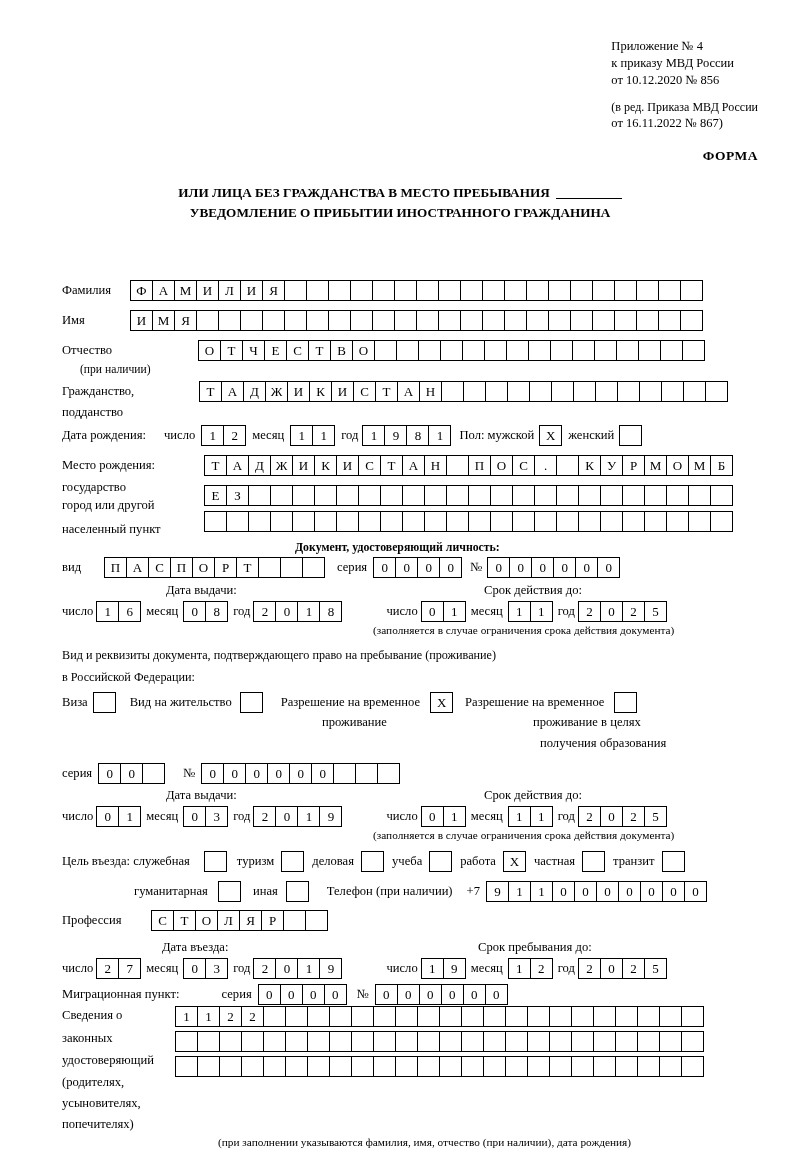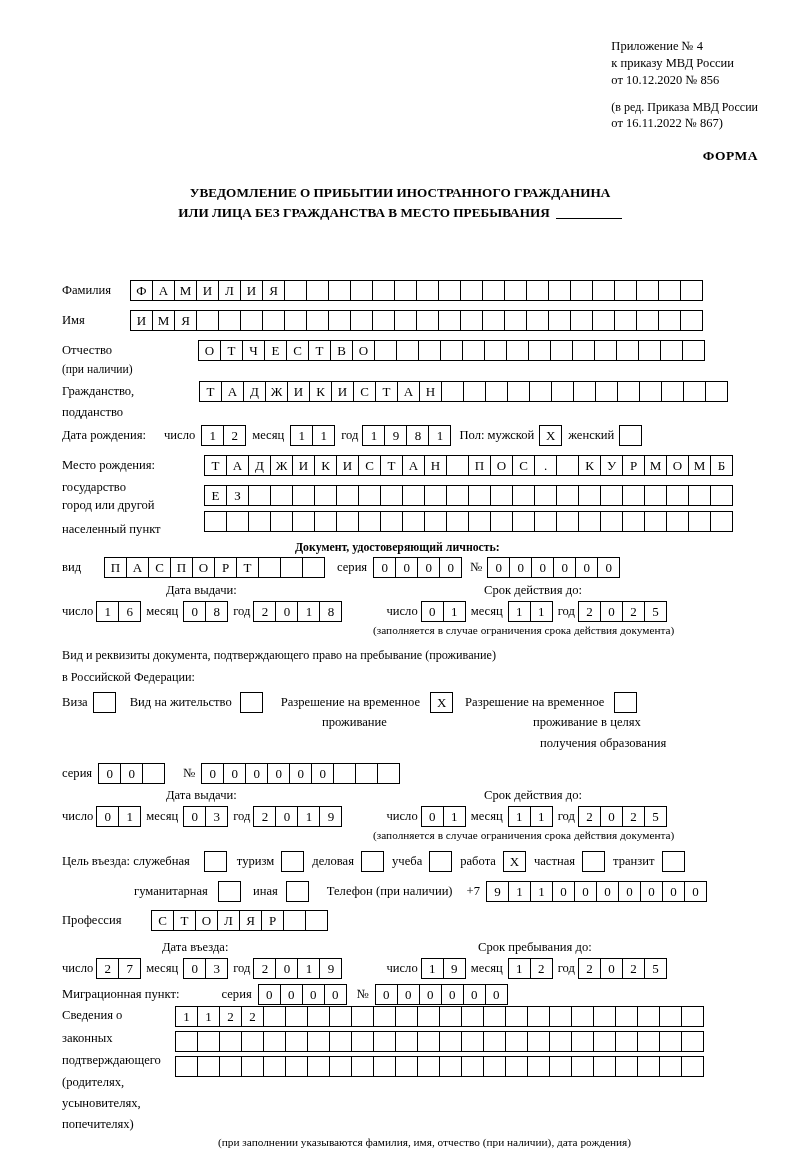--- a/index.html
+++ b/index.html
@@ -50,22 +50,22 @@
     <div>Приложение № 4</div>
     <div>к приказу МВД России</div>
     <div>от 10.12.2020 № 856</div>
     <div class="grp2">(в ред. Приказа МВД России</div>
     <div>от 16.11.2022 № 867)</div>
   </div>
 
   <div class="forma">ФОРМА</div>
 
   <div class="title">
+    <div><span>ИЛИ ЛИЦА БЕЗ ГРАЖДАНСТВА В МЕСТО ПРЕБЫВАНИЯ</span><span class="u"></span></div>
     <div>УВЕДОМЛЕНИЕ О ПРИБЫТИИ ИНОСТРАННОГО ГРАЖДАНИНА</div>
-    <div><span>ИЛИ ЛИЦА БЕЗ ГРАЖДАНСТВА В МЕСТО ПРЕБЫВАНИЯ</span><span class="u"></span></div>
   </div>
 
 
   <div class="row" style="top:280px;left:62px;">
     <span class="lbl" style="width:68px;">Фамилия</span>
     <span class="cells" id="surname-cells">
         <span class="c">Ф</span>
         <span class="c">А</span>
         <span class="c">М</span>
         <span class="c">И</span>
@@ -147,21 +147,21 @@
         <span class="c"></span>
         <span class="c"></span>
         <span class="c"></span>
         <span class="c"></span>
         <span class="c"></span>
         <span class="c"></span>
         <span class="c"></span>
         <span class="c"></span>
       </span>
   </div>
-  <div class="row" style="top:363px;left:62px;">
+  <div class="row" style="top:363px;left:80px;">
     <span class="lbl sm">(при наличии)</span>
   </div>
 
   <div class="row" style="top:381px;left:62px;gap:24px;">
     <span class="lbl" style="width:113px;">Гражданство,</span>
     <span class="cells" id="citizenship-cells">
         <span class="c">Т</span>
         <span class="c">А</span>
         <span class="c">Д</span>
         <span class="c">Ж</span>
@@ -609,21 +609,21 @@
       </span>
   </div>
 
   <div class="row" style="top:1008px;left:62px;">
     <span class="lbl">Сведения о</span>
   </div>
   <div class="row" style="top:1031px;left:62px;">
     <span class="lbl">законных</span>
   </div>
   <div class="row" style="top:1053px;left:62px;">
-    <span class="lbl">подтверждающего</span>
+    <span class="lbl">удостоверяющий</span>
   </div>
   <div class="row" style="top:1075px;left:62px;align-items:center;">
     <span class="lbl">(родителях,</span>
   </div>
   <div class="row" style="top:1096px;left:62px;">
     <span class="lbl">усыновителях,</span>
   </div>
   <div class="row" style="top:1117px;left:62px;">
     <span class="lbl">попечителях)</span>
   </div>

